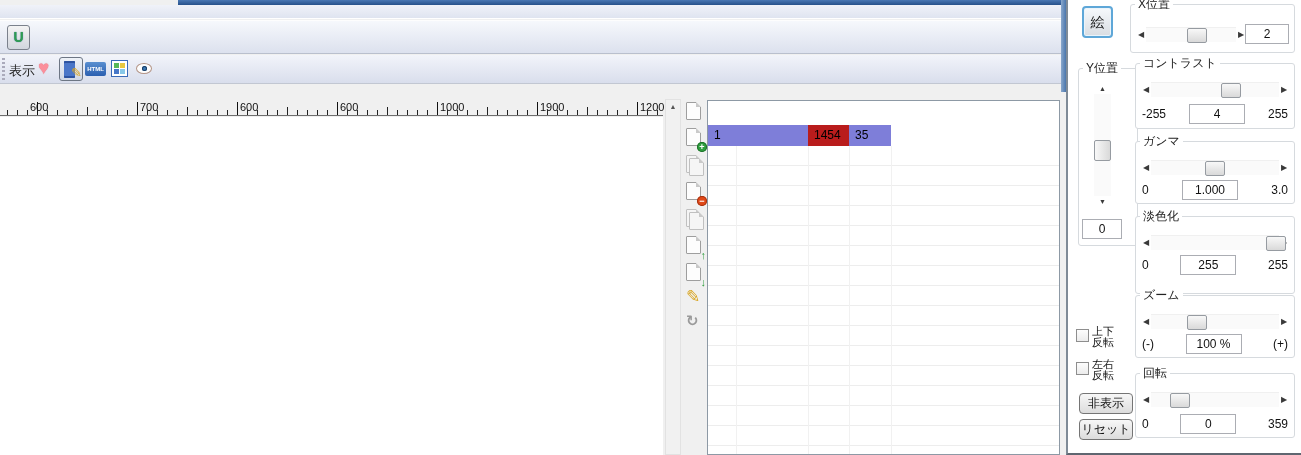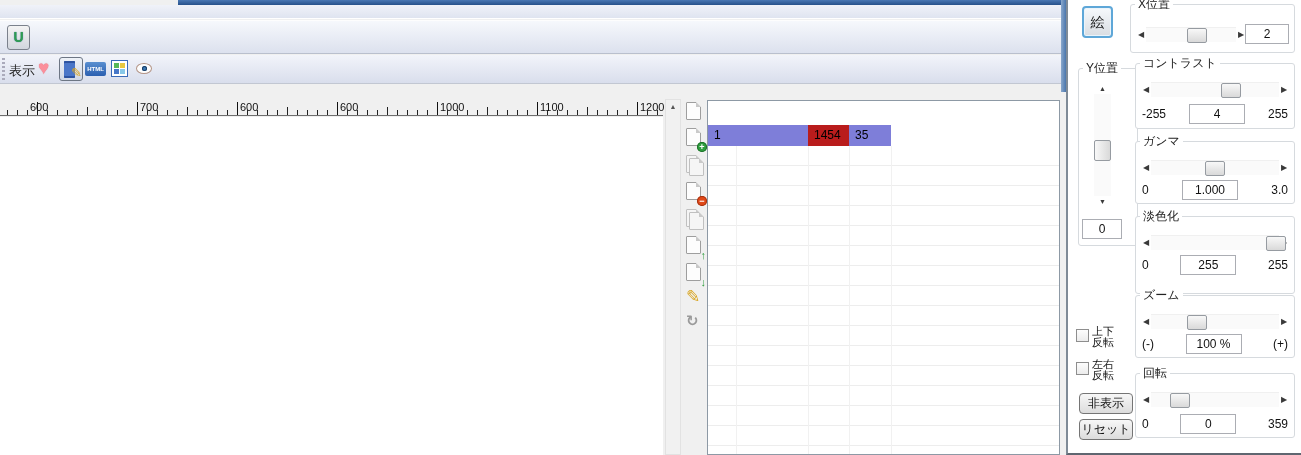--- a/index.html
+++ b/index.html
@@ -214,21 +214,21 @@
       <div class="tick" style="left: 447px;"></div>
       <div class="tick" style="left: 457px;"></div>
       <div class="tick" style="left: 467px;"></div>
       <div class="tick" style="left: 477px;"></div>
       <div class="tick mid" style="left: 487px;"></div>
       <div class="tick" style="left: 497px;"></div>
       <div class="tick" style="left: 507px;"></div>
       <div class="tick" style="left: 517px;"></div>
       <div class="tick" style="left: 527px;"></div>
       <div class="tick major" style="left: 537px;"></div>
-      <div class="tick-label" style="left: 540px;">1100</div>
+      <div class="tick-label" style="left: 540px;">1900</div>
       <div class="tick" style="left: 547px;"></div>
       <div class="tick" style="left: 557px;"></div>
       <div class="tick" style="left: 567px;"></div>
       <div class="tick" style="left: 577px;"></div>
       <div class="tick mid" style="left: 587px;"></div>
       <div class="tick" style="left: 597px;"></div>
       <div class="tick" style="left: 607px;"></div>
       <div class="tick" style="left: 617px;"></div>
       <div class="tick" style="left: 627px;"></div>
       <div class="tick major" style="left: 637px;"></div>

